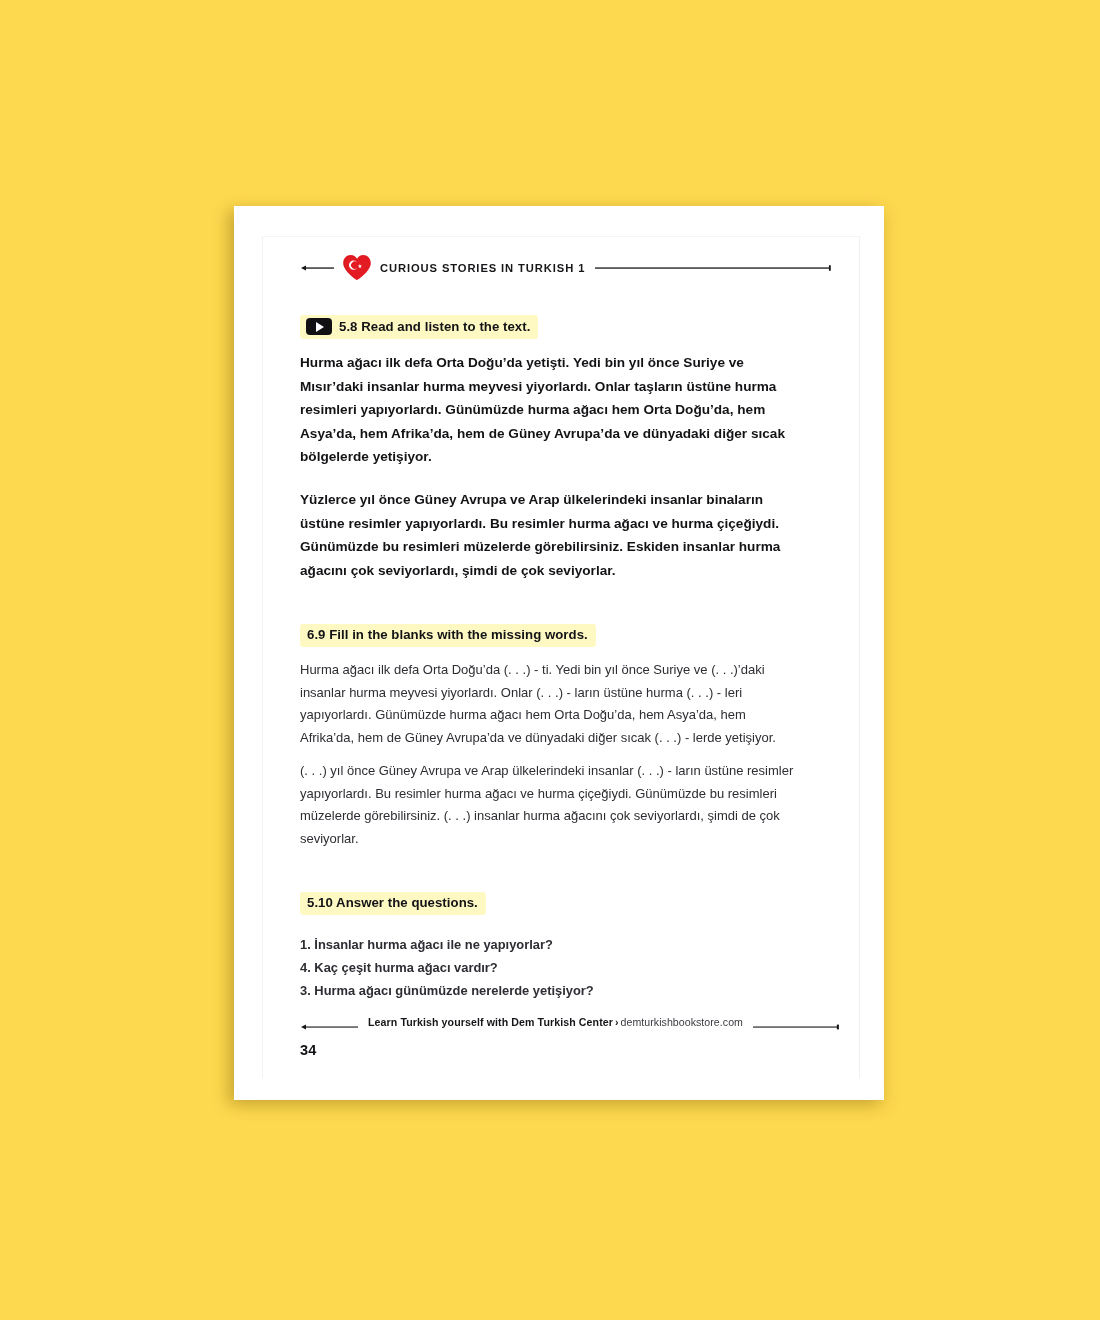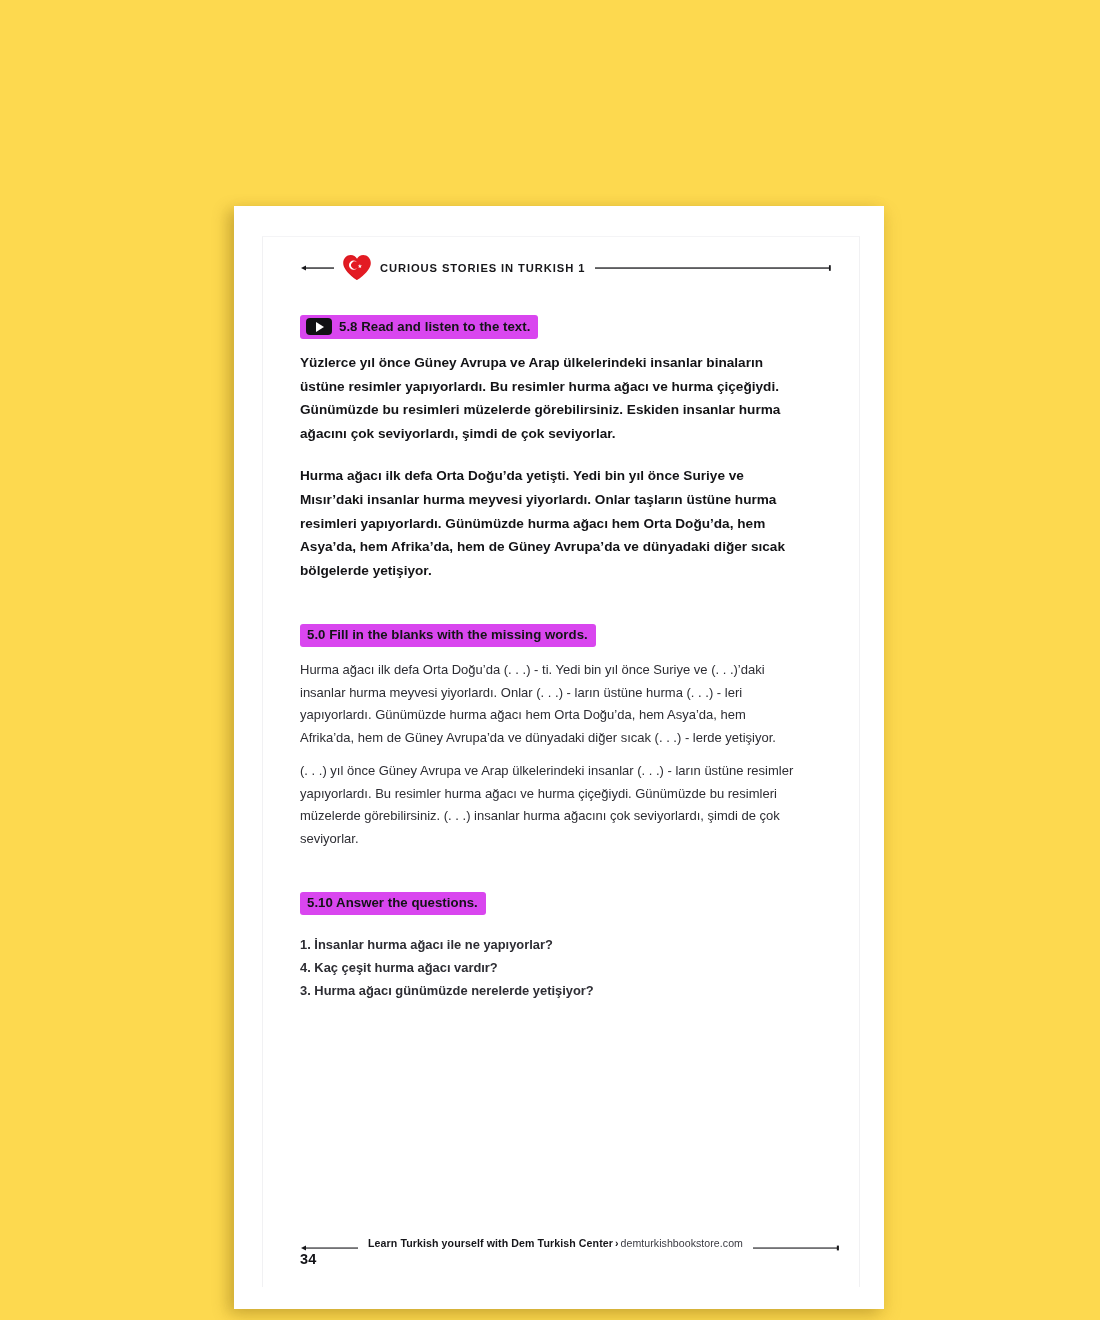--- a/index.html
+++ b/index.html
@@ -18,21 +18,21 @@
     height: 1320px;
     background: #fdd94f;
   }
 
   
   .page {
     position: absolute;
     left: 234px;
     top: 206px;
     width: 650px;
-    height: 1103px;
+    height: 894px;
     background: #ffffff;
     box-shadow: -7px 4px 14px rgba(120, 90, 10, 0.30),
                  2px 6px 16px rgba(140, 105, 15, 0.16);
   }
 
   
   .page-frame {
     position: absolute;
     left: 28px;
     top: 30px;
@@ -84,21 +84,21 @@
     flex: 1 1 auto;
     height: 10px;
     margin-left: 8px;
     min-width: 40px;
   }
 
   
   .exercise-head {
     display: inline-flex;
     align-items: center;
-    background: #d946ef;
+    background: #fef9c3;
     border-radius: 3px;
     padding: 3px 8px 4px 6px;
     gap: 7px;
   }
   .exercise-head.no-icon { padding: 3px 8px 4px 7px; }
   .exercise-head .label {
     font-size: 13.2px;
     font-weight: 700;
     color: #131316;
     letter-spacing: 0.05px;
@@ -184,21 +184,21 @@
     font-weight: 700;
     color: #16161a;
     padding: 0 2px;
   }
   .footer-text .url {
     font-weight: 400;
     color: #3b3b42;
     letter-spacing: 0.05px;
   }
   .page-number {
-    margin-top: 1px;
+    margin-top: 13px;
     font-size: 14.5px;
     font-weight: 700;
     color: #121216;
     letter-spacing: 0.2px;
   }
 </style>
 </head>
 <body>
 
 <div class="stage">
@@ -241,28 +241,28 @@
       
       <div class="exercise-head">
         <span class="play-badge">
             <span class="tri"></span>
           </span>
         <span class="label">5.8 Read and listen to the text.</span>
       </div>
 
       <div class="sp-head-to-body"></div>
 
+      <p class="story-para">Hurma ağacı ilk defa Orta Doğu’da yetişti. Yedi bin yıl önce Suriye ve Mısır’daki insanlar hurma meyvesi yiyorlardı. Onlar taşların üstüne hurma resimleri yapıyorlardı. Günümüzde hurma ağacı hem Orta Doğu’da, hem Asya’da, hem Afrika’da, hem de Güney Avrupa’da ve dünyadaki diğer sıcak bölgelerde yetişiyor.</p>
       <p class="story-para">Yüzlerce yıl önce Güney Avrupa ve Arap ülkelerindeki insanlar binaların üstüne resimler yapıyorlardı. Bu resimler hurma ağacı ve hurma çiçeğiydi. Günümüzde bu resimleri müzelerde görebilirsiniz. Eskiden insanlar hurma ağacını çok seviyorlardı, şimdi de çok seviyorlar.</p>
-      <p class="story-para">Hurma ağacı ilk defa Orta Doğu’da yetişti. Yedi bin yıl önce Suriye ve Mısır’daki insanlar hurma meyvesi yiyorlardı. Onlar taşların üstüne hurma resimleri yapıyorlardı. Günümüzde hurma ağacı hem Orta Doğu’da, hem Asya’da, hem Afrika’da, hem de Güney Avrupa’da ve dünyadaki diğer sıcak bölgelerde yetişiyor.</p>
 
       <div class="sp-section"></div>
 
       
       <div class="exercise-head no-icon">
-        <span class="label">5.0 Fill in the blanks with the missing words.</span>
+        <span class="label">6.9 Fill in the blanks with the missing words.</span>
       </div>
 
       <div class="sp-head-to-body"></div>
 
       <p class="plain-para">Hurma ağacı ilk defa Orta Doğu’da (. . .) - ti. Yedi bin yıl önce Suriye ve (. . .)’daki insanlar hurma meyvesi yiyorlardı. Onlar (. . .) - ların üstüne hurma (. . .) - leri yapıyorlardı. Günümüzde hurma ağacı hem Orta Doğu’da, hem Asya’da, hem Afrika’da, hem de Güney Avrupa’da ve dünyadaki diğer sıcak (. . .) - lerde yetişiyor.</p>
       <p class="plain-para">(. . .) yıl önce Güney Avrupa ve Arap ülkelerindeki insanlar (. . .) - ların üstüne resimler yapıyorlardı. Bu resimler hurma ağacı ve hurma çiçeğiydi. Günümüzde bu resimleri müzelerde görebilirsiniz. (. . .) insanlar hurma ağacını çok seviyorlardı, şimdi de çok seviyorlar.</p>
 
       <div class="sp-section"></div>
 
       

